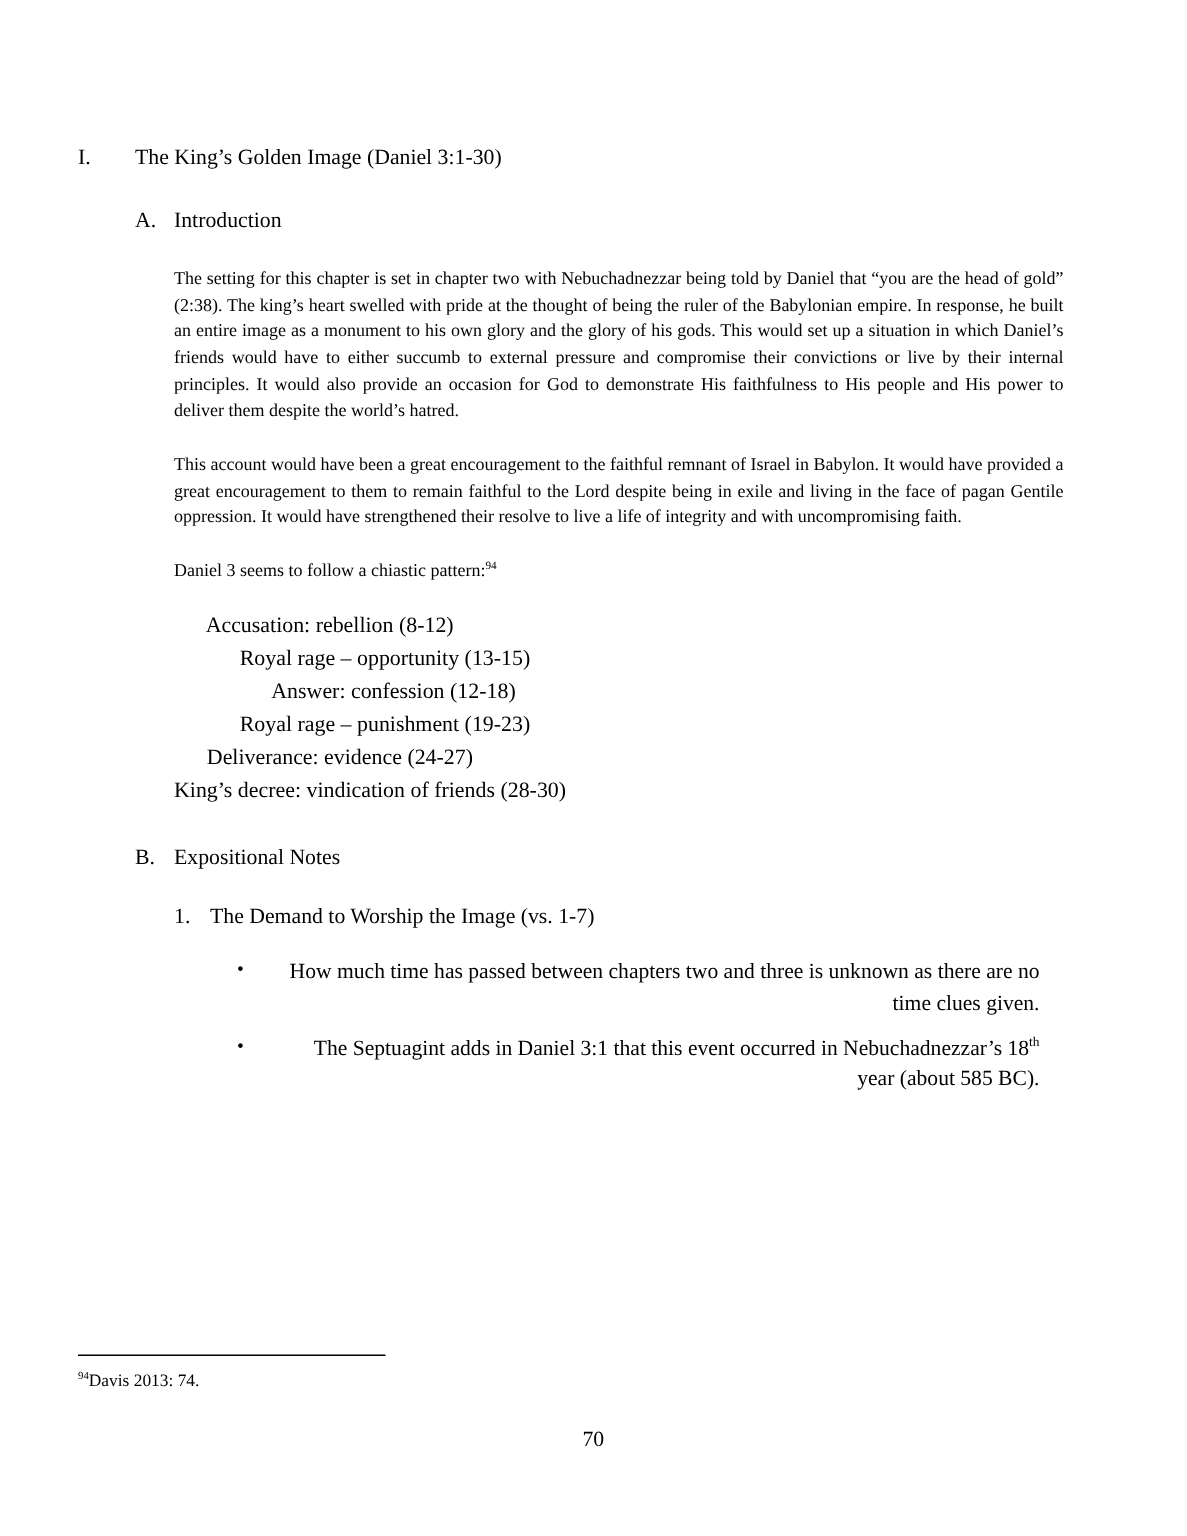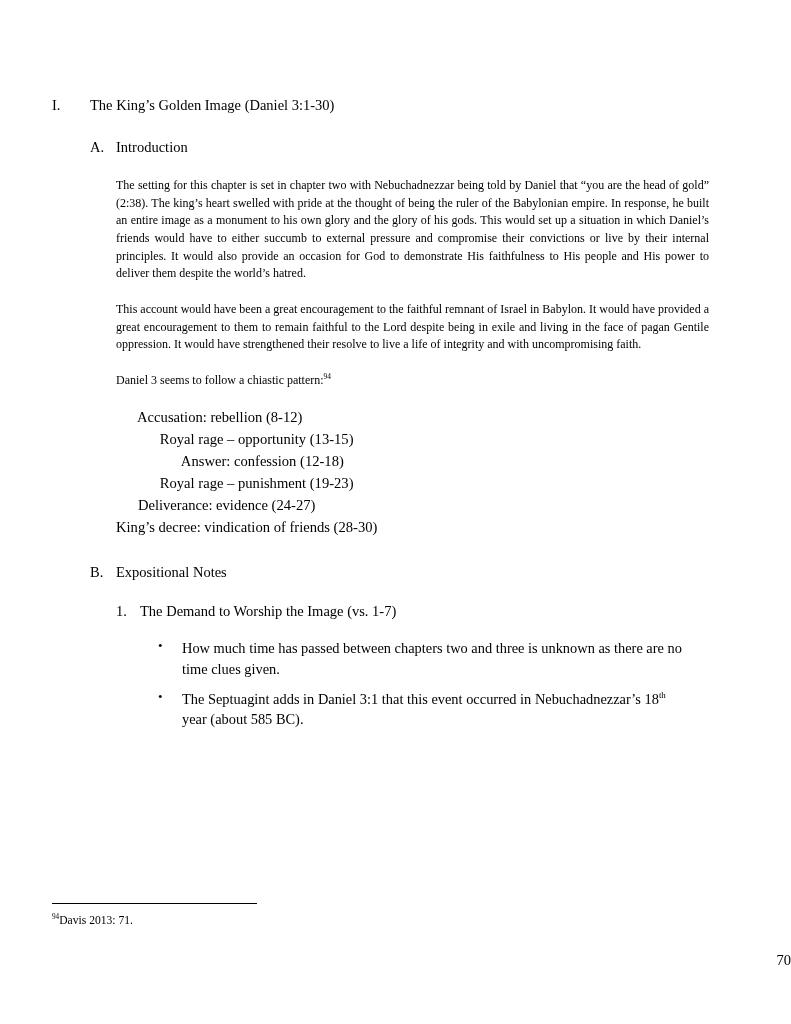--- a/index.html
+++ b/index.html
@@ -101,21 +101,21 @@
     margin: 0 24px 0 104px;
     padding: 0;
     list-style: none;
     font-size: 14.4px;
     line-height: 1.45;
   }
   .bullets li {
     position: relative;
     padding-left: 26px;
     margin-bottom: 9px;
-    text-align: left;
+    text-align: right;
   }
   .bullets li::before {
     content: "\2022";
     position: absolute;
     left: 2px;
     top: -1px;
     font-size: 13px;
   }
 
   sup {
@@ -138,21 +138,21 @@
     left: 52px;
     bottom: 96px;
     font-size: 11.6px;
     line-height: 1.3;
   }
   .page-number {
     position: absolute;
     left: 0;
     right: 0;
     bottom: 55px;
-    text-align: right;
+    text-align: center;
     font-size: 14.5px;
   }
 </style>
 </head>
 <body>
 
 <div class="page">
 
   <div class="lvl1">
     <span class="marker">I.</span>
@@ -190,17 +190,17 @@
   </div>
 
 
   <ul class="bullets">
     <li><span>How much time has passed between chapters two and three is unknown as there are no time clues given.</span></li>
     <li><span>The Septuagint adds in Daniel 3:1 that this event occurred in Nebuchadnezzar’s 18</span><sup>th</sup><span> year (about 585 BC).</span></li>
   </ul>
 
   <div class="footnote-rule"></div>
 
-  <div class="footnote"><sup>94</sup><span>Davis 2013: 71.</span></div>
+  <div class="footnote"><sup>94</sup><span>Davis 2013: 74.</span></div>
 
   <div class="page-number">70</div>
 
 </div>
 
 </body></html>

